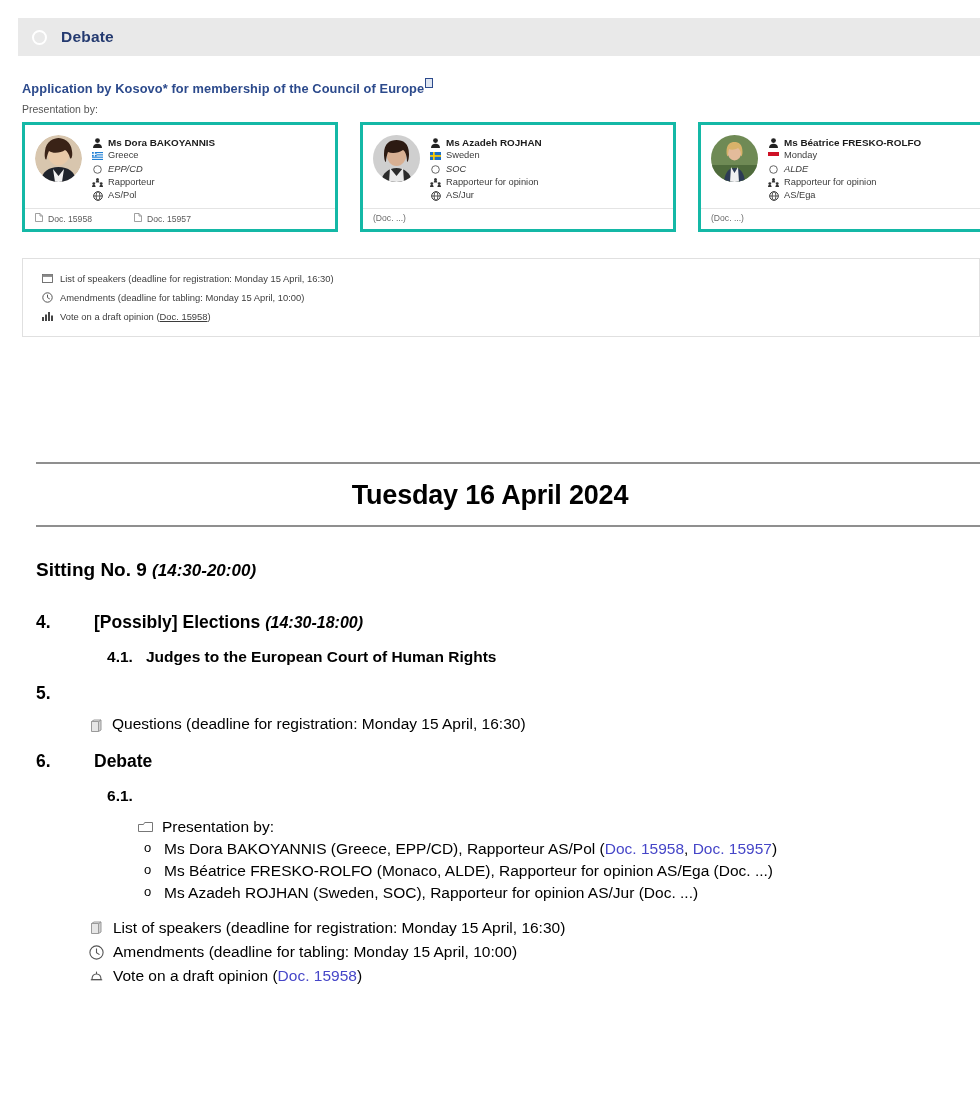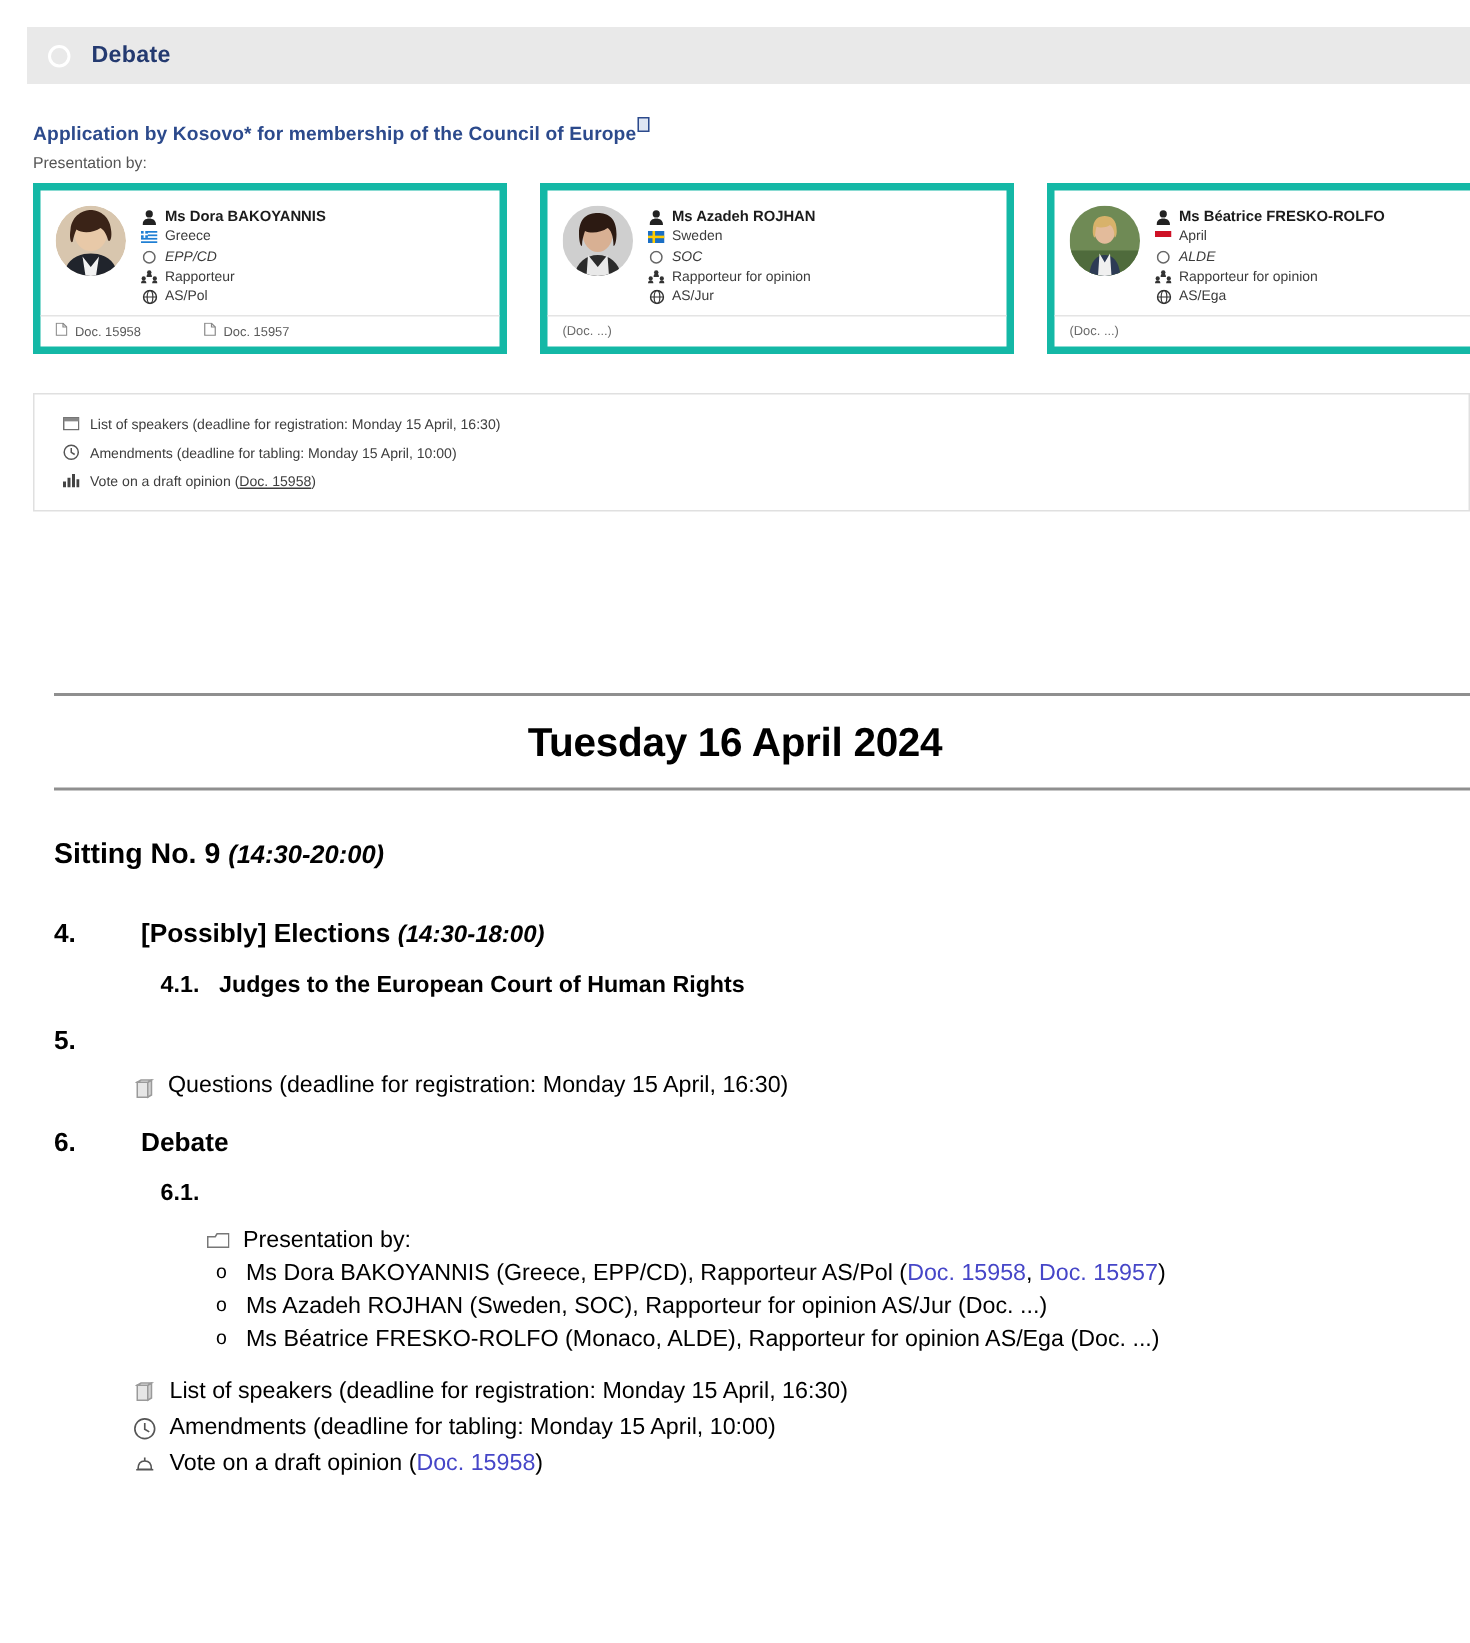--- a/index.html
+++ b/index.html
@@ -70,21 +70,21 @@
 
   
   .cards-row {
     margin: 7px 0 0 22px;
     display: flex;
     gap: 22px;
   }
   .person-card {
     width: 316px;
     flex: none;
-    border: 5px solid #14b8a6;
+    border: 3px solid #14b8a6;
     background: #fff;
     box-sizing: border-box;
   }
   .person-card .card-body {
     display: flex;
     padding: 10px 10px 6px 10px;
   }
   .avatar {
     width: 47px;
     height: 47px;
@@ -511,21 +511,21 @@
             </span>
             <span class="nm">Ms Béatrice FRESKO-ROLFO</span>
           </div>
           <div class="ln">
             <span class="ic">
               <svg width="11" height="8" viewBox="0 0 11 8">
                   <rect width="11" height="4" fill="#ce1126"></rect>
                   <rect y="4" width="11" height="4" fill="#fff"></rect>
                 </svg>
             </span>
-            <span>April</span>
+            <span>Monday</span>
           </div>
           <div class="ln">
             <span class="ic">
               <svg width="9" height="9" viewBox="0 0 9 9">
                   <circle cx="4.5" cy="4.5" r="3.8" fill="none" stroke="#666" stroke-width="1"></circle>
                 </svg>
             </span>
             <span class="ital">ALDE</span>
           </div>
           <div class="ln">
@@ -646,22 +646,22 @@
       <div class="pres-head">
         <span class="ic">
           <svg width="15" height="12" viewBox="0 0 15 12">
               <path d="M.5 3.5h5l1.2-2h7.8v9H.5z" fill="#fff" stroke="#777" stroke-width="1"></path>
             </svg>
         </span>
         <span>Presentation by:</span>
       </div>
       <ul class="pres-list">
         <li><span>Ms Dora BAKOYANNIS (Greece, EPP/CD), Rapporteur AS/Pol (</span><span class="lnk">Doc. 15958</span><span>, </span><span class="lnk">Doc. 15957</span><span>)</span></li>
+        <li><span>Ms Béatrice FRESKO-ROLFO (Monaco, ALDE), Rapporteur for opinion AS/Ega (Doc. ...)</span></li>
         <li><span>Ms Azadeh ROJHAN (Sweden, SOC), Rapporteur for opinion AS/Jur (Doc. ...)</span></li>
-        <li><span>Ms Béatrice FRESKO-ROLFO (Monaco, ALDE), Rapporteur for opinion AS/Ega (Doc. ...)</span></li>
       </ul>
     </div>
 
     <div class="bottom-notes">
       <div class="bn-row">
         <span class="ic">
           <svg width="13" height="14" viewBox="0 0 13 14">
               <path d="M1.5 2.5h7v10h-7z" fill="#e6e6e6" stroke="#9a9a9a" stroke-width="1"></path>
               <path d="M8.5 2.5l2.5-1.5v10l-2.5 1.5z" fill="#d2d2d2" stroke="#9a9a9a" stroke-width="1"></path>
               <path d="M1.5 2.5l2.5-1.5h7l-2.5 1.5z" fill="#ededed" stroke="#9a9a9a" stroke-width="1"></path>

